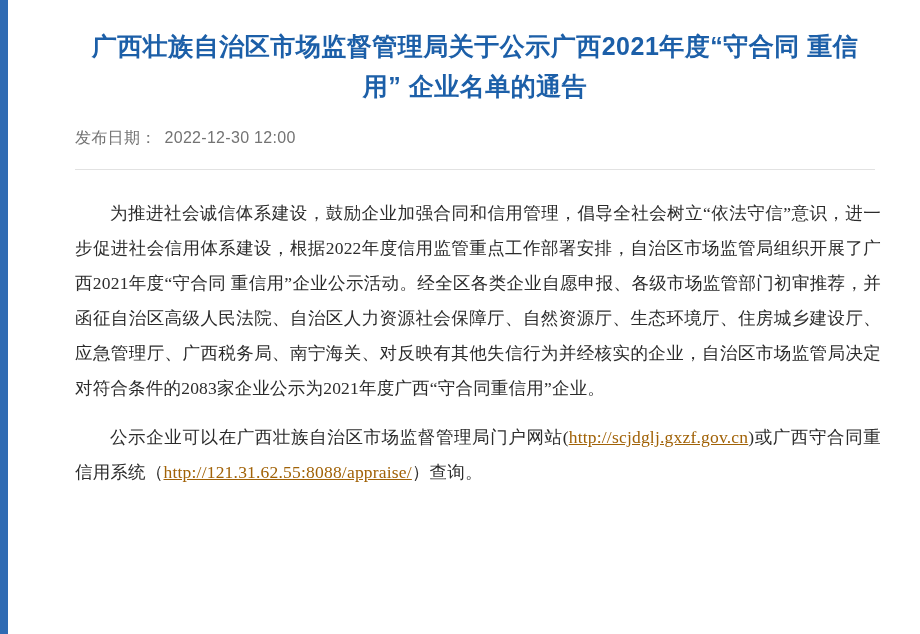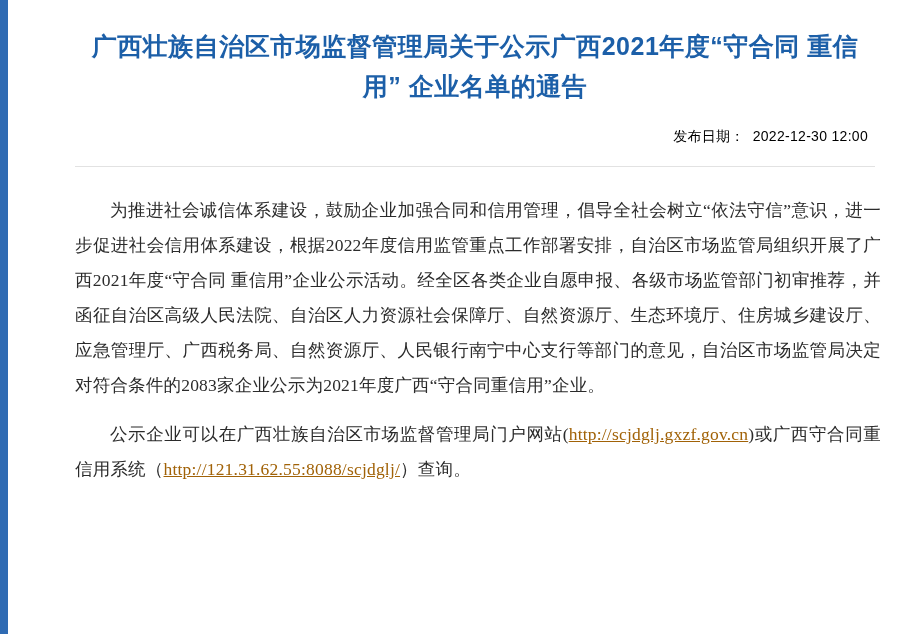--- a/index.html
+++ b/index.html
@@ -44,24 +44,24 @@
     font-size: 25px;
     line-height: 40px;
     color: #1c5fa8;
     text-align: center;
     letter-spacing: 0.5px;
     margin: 0 auto;
     width: 800px;
   }
   .meta {
     margin-top: 22px;
-    text-align: right;
+    text-align: left;
     font-family: "Liberation Sans", "DejaVu Sans", sans-serif;
-    font-size: 14px;
-    color: #000000;
+    font-size: 16px;
+    color: #737373;
     letter-spacing: 0.3px;
   }
   .meta .meta-label {
     margin-right: 8px;
   }
   .divider {
     margin: 20px auto 0 auto;
     width: 800px;
     height: 1px;
     background: #e2e2e2;
@@ -103,22 +103,22 @@
     <h1 class="doc-title">广西壮族自治区市场监督管理局关于公示广西2021年度“守合同 重信用” 企业名单的通告</h1>
 
     <div class="meta">
       <span class="meta-label">发布日期：</span><span>2022-12-30 12:00</span>
     </div>
 
     <div class="divider"></div>
 
     <div class="body-text">
 
-      <p class="para">为推进社会诚信体系建设，鼓励企业加强合同和信用管理，倡导全社会树立“依法守信”意识，进一步促进社会信用体系建设，根据2022年度信用监管重点工作部署安排，自治区市场监管局组织开展了广西2021年度“守合同 重信用”企业公示活动。经全区各类企业自愿申报、各级市场监管部门初审推荐，并函征自治区高级人民法院、自治区人力资源社会保障厅、自然资源厅、生态环境厅、住房城乡建设厅、应急管理厅、广西税务局、自然资源厅、人民银行南宁中心支行等部门的意见，自治区市场监管局决定对符合条件的2083家企业公示为2021年度广西“守合同重信用”企业。</p>
+      <p class="para">为推进社会诚信体系建设，鼓励企业加强合同和信用管理，倡导全社会树立“依法守信”意识，进一步促进社会信用体系建设，根据2022年度信用监管重点工作部署安排，自治区市场监管局组织开展了广西2021年度“守合同 重信用”企业公示活动。经全区各类企业自愿申报、各级市场监管部门初审推荐，并函征自治区高级人民法院、自治区人力资源社会保障厅、自然资源厅、生态环境厅、住房城乡建设厅、应急管理厅、广西税务局、南宁海关、对反映有其他失信行为并经核实的企业，自治区市场监管局决定对符合条件的2083家企业公示为2021年度广西“守合同重信用”企业。</p>
 
 
       <p class="para last">
-        <span>公示企业可以在广西壮族自治区市场监督管理局门户网站(</span><a class="link" href="#">http://scjdglj.gxzf.gov.cn</a><span>)或广西守合同重信用系统（</span><a class="link" href="#">http://121.31.62.55:8088/scjdglj/</a><span>）查询。</span>
+        <span>公示企业可以在广西壮族自治区市场监督管理局门户网站(</span><a class="link" href="#">http://scjdglj.gxzf.gov.cn</a><span>)或广西守合同重信用系统（</span><a class="link" href="#">http://121.31.62.55:8088/appraise/</a><span>）查询。</span>
       </p>
 
     </div>
   </div>
 </div>
 
 </body></html>

